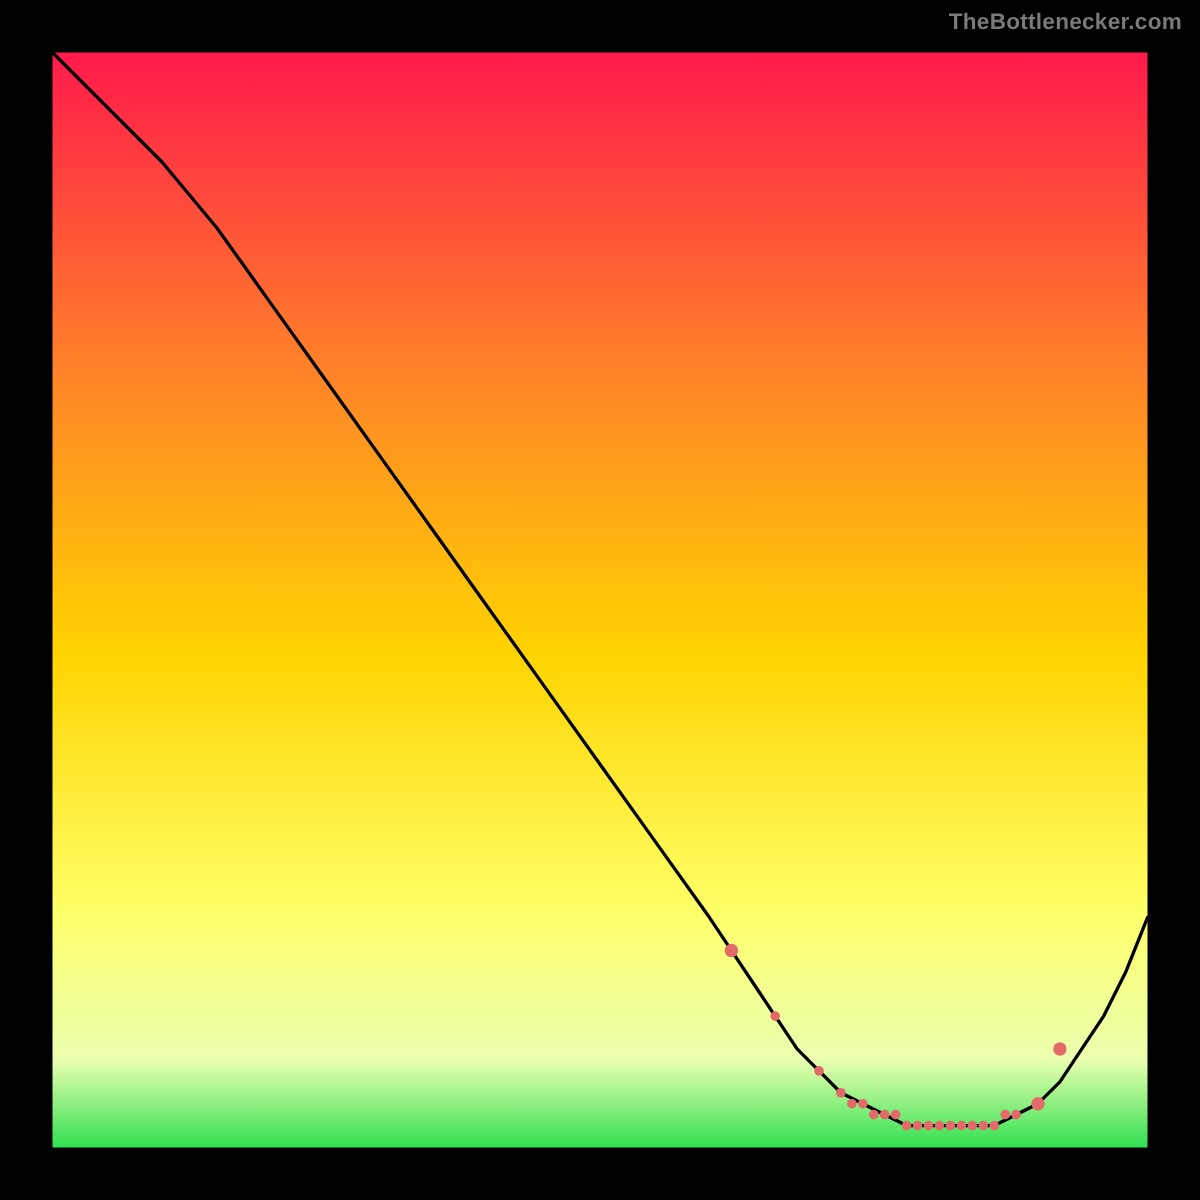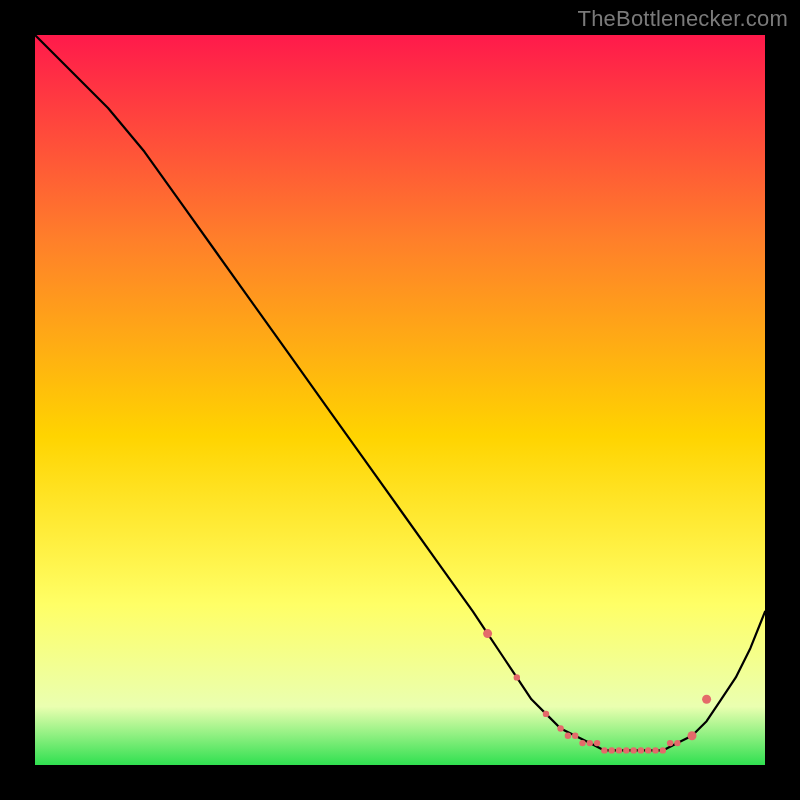--- a/index.html
+++ b/index.html
@@ -15,22 +15,22 @@
     position: relative;
     width: 800px;
     height: 800px;
     background: #000;
   }
   .watermark {
     position: absolute;
     top: 6px;
     right: 12px;
     color: #7a7a7a;
-    font-size: 22px;
-    font-weight: 400;
+    font-size: 15px;
+    font-weight: 700;
     letter-spacing: 0.2px;
     user-select: none;
     pointer-events: none;
   }
   svg.chart {
     position: absolute;
     left: 0;
     top: 0;
   }
 </style>

